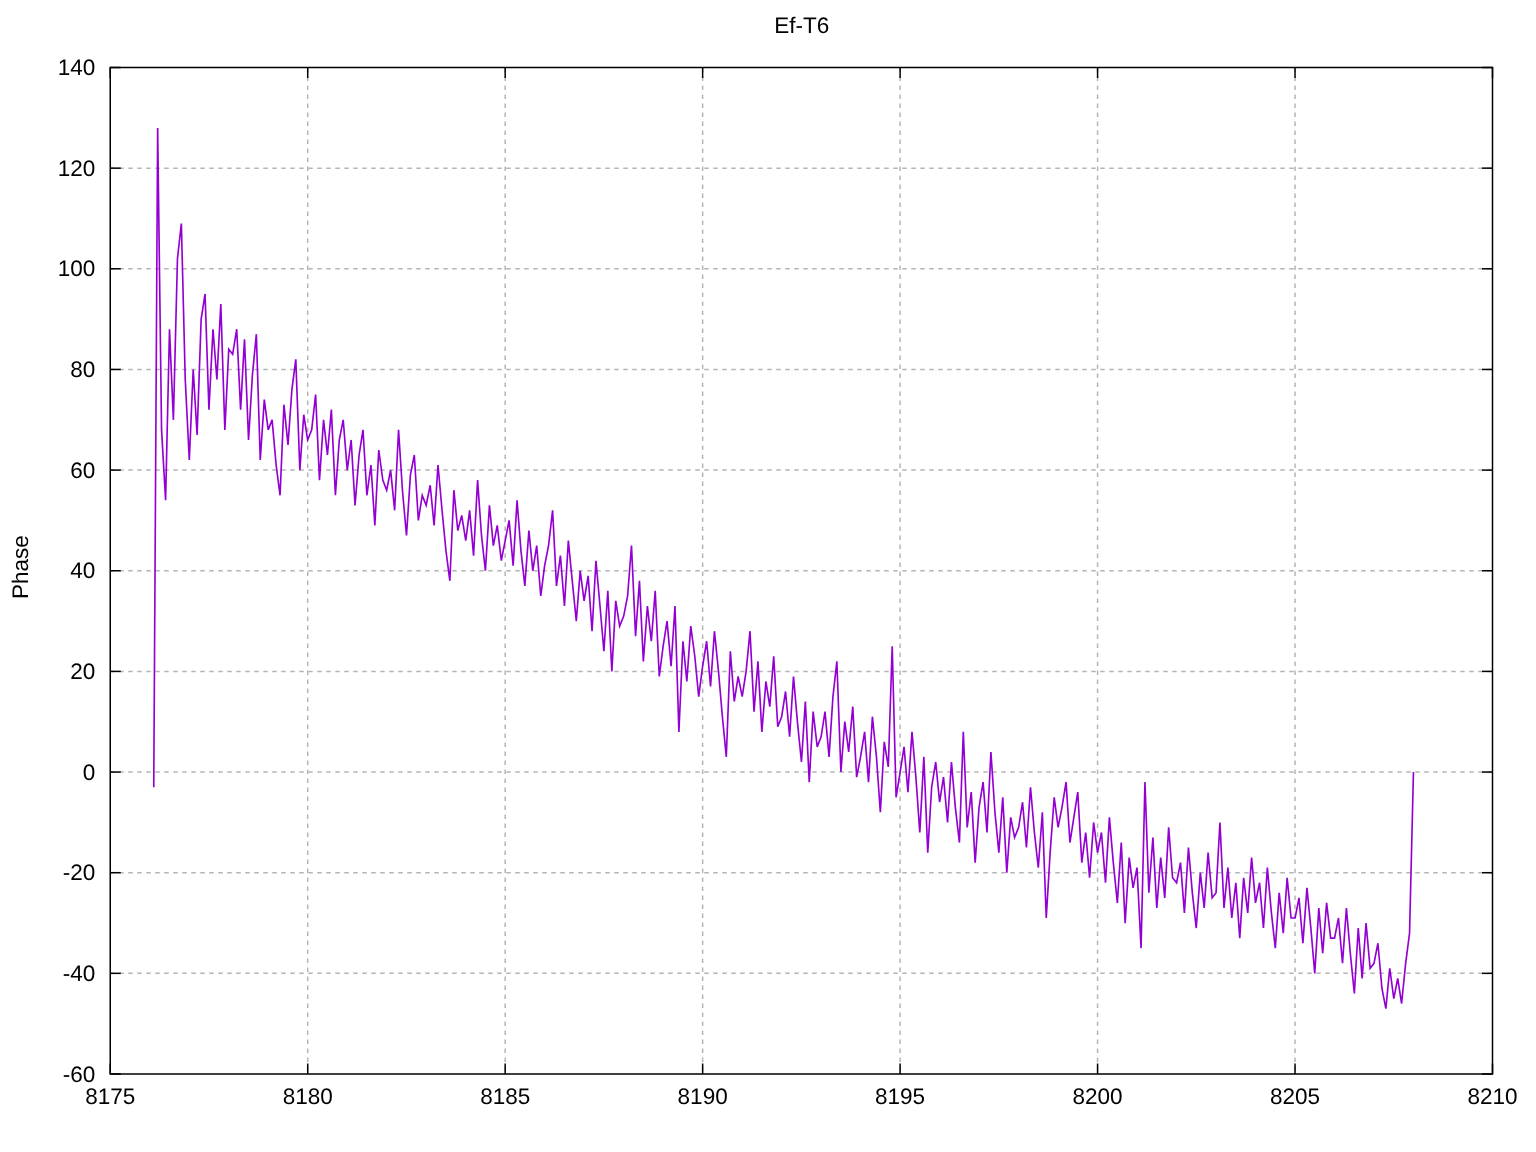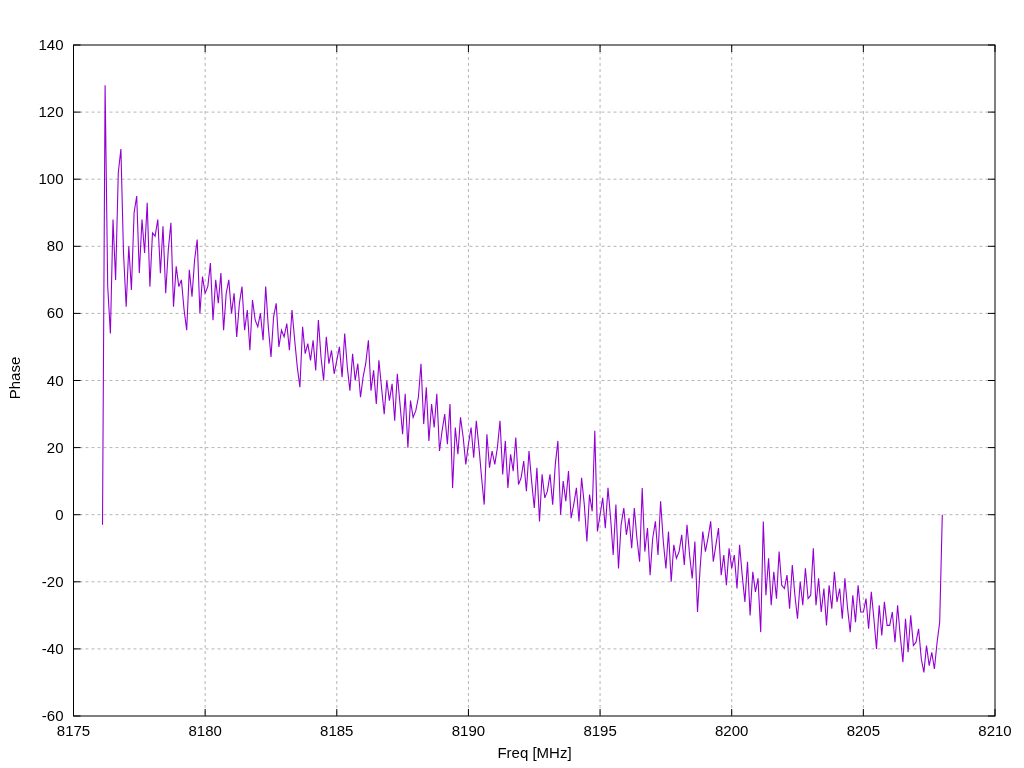--- a/index.html
+++ b/index.html
@@ -14,20 +14,21 @@
   .y-axis-title span{display:inline-block;white-space:nowrap;
                 transform:translate(-50%,-50%) rotate(-90deg);}
   svg{position:absolute;left:0;top:0;}
   text{font-family:"Liberation Sans",sans-serif;font-size:15px;fill:#000;}
 </style>
 </head>
 <body>
 
 <div class="screen">
 
+  <div class="chart-title">Ef-T6</div>
 
   <svg id="plot" width="1024" height="768">
       <line x1="205.14285714285714" y1="45" x2="205.14285714285714" y2="716" stroke="#b5b5b5" stroke-width="1" stroke-dasharray="3,3"></line>
       <line x1="336.7857142857143" y1="45" x2="336.7857142857143" y2="716" stroke="#b5b5b5" stroke-width="1" stroke-dasharray="3,3"></line>
       <line x1="468.42857142857144" y1="45" x2="468.42857142857144" y2="716" stroke="#b5b5b5" stroke-width="1" stroke-dasharray="3,3"></line>
       <line x1="600.0714285714286" y1="45" x2="600.0714285714286" y2="716" stroke="#b5b5b5" stroke-width="1" stroke-dasharray="3,3"></line>
       <line x1="731.7142857142857" y1="45" x2="731.7142857142857" y2="716" stroke="#b5b5b5" stroke-width="1" stroke-dasharray="3,3"></line>
       <line x1="863.3571428571429" y1="45" x2="863.3571428571429" y2="716" stroke="#b5b5b5" stroke-width="1" stroke-dasharray="3,3"></line>
       <line x1="73.5" y1="648.9" x2="995" y2="648.9" stroke="#b5b5b5" stroke-width="1" stroke-dasharray="3,3"></line>
       <line x1="73.5" y1="581.8" x2="995" y2="581.8" stroke="#b5b5b5" stroke-width="1" stroke-dasharray="3,3"></line>
@@ -94,15 +95,14 @@
       <line x1="995" y1="112.10000000000002" x2="988" y2="112.10000000000002" stroke="#000000" stroke-width="1"></line>
       <text x="63.5" y="117.10000000000002" text-anchor="end">120</text>
       <line x1="73.5" y1="45" x2="80.5" y2="45" stroke="#000000" stroke-width="1"></line>
       <line x1="995" y1="45" x2="988" y2="45" stroke="#000000" stroke-width="1"></line>
       <text x="63.5" y="50" text-anchor="end">140</text>
       <polyline points="102.5,524.8 105.1,85.3 107.7,286.6 110.4,333.5 113.0,219.5 115.6,279.9 118.3,172.5 120.9,149.0 123.5,253.0 126.2,306.7 128.8,246.3 131.4,289.9 134.1,212.8 136.7,196.0 139.3,273.1 142.0,219.5 144.6,253.0 147.2,202.7 149.9,286.6 152.5,232.9 155.1,236.2 157.8,219.5 160.4,273.1 163.0,226.2 165.7,293.3 168.3,249.7 170.9,222.8 173.5,306.7 176.2,266.4 178.8,286.6 181.4,279.9 184.1,310.0 186.7,330.2 189.3,269.8 192.0,296.6 194.6,259.7 197.2,239.6 199.9,313.4 202.5,276.5 205.1,293.3 207.8,286.6 210.4,263.1 213.0,320.1 215.7,279.9 218.3,303.3 220.9,273.1 223.6,330.2 226.2,293.3 228.8,279.9 231.5,313.4 234.1,293.3 236.7,336.9 239.4,303.3 242.0,286.6 244.6,330.2 247.3,310.0 249.9,350.3 252.5,300.0 255.2,320.1 257.8,326.8 260.4,313.4 263.1,340.2 265.7,286.6 268.3,326.8 271.0,357.0 273.6,316.8 276.2,303.3 278.9,346.9 281.5,330.2 284.1,336.9 286.8,323.5 289.4,350.3 292.0,310.0 294.7,340.2 297.3,367.1 299.9,387.2 302.6,326.8 305.2,353.7 307.8,343.6 310.5,360.4 313.1,340.2 315.7,370.4 318.4,320.1 321.0,357.0 323.6,380.5 326.3,336.9 328.9,363.7 331.5,350.3 334.2,373.8 336.8,360.4 339.4,346.9 342.1,377.1 344.7,333.5 347.3,367.1 349.9,390.6 352.6,353.7 355.2,380.5 357.8,363.7 360.5,397.3 363.1,377.1 365.7,363.7 368.4,340.2 371.0,390.6 373.6,370.4 376.3,404.0 378.9,360.4 381.5,387.2 384.2,414.1 386.8,380.5 389.4,400.6 392.1,383.9 394.7,420.8 397.3,373.8 400.0,404.0 402.6,434.2 405.2,393.9 407.9,447.6 410.5,400.6 413.1,417.4 415.8,410.7 418.4,397.3 421.0,363.7 423.7,424.1 426.3,387.2 428.9,440.9 431.6,404.0 434.2,427.5 436.8,393.9 439.5,451.0 442.1,430.8 444.7,414.1 447.4,444.2 450.0,404.0 452.6,487.9 455.3,427.5 457.9,454.3 460.5,417.4 463.2,437.5 465.8,464.4 468.4,444.2 471.1,427.5 473.7,457.7 476.3,420.8 479.0,447.6 481.6,477.8 484.2,504.6 486.9,434.2 489.5,467.7 492.1,451.0 494.8,464.4 497.4,447.6 500.0,420.8 502.7,474.4 505.3,440.9 507.9,487.9 510.6,454.3 513.2,471.1 515.8,437.5 518.5,484.5 521.1,477.8 523.7,461.0 526.4,491.2 529.0,451.0 531.6,481.1 534.3,508.0 536.9,467.7 539.5,521.4 542.1,474.4 544.8,497.9 547.4,491.2 550.0,474.4 552.7,504.6 555.3,464.4 557.9,440.9 560.6,514.7 563.2,481.1 565.8,501.3 568.5,471.1 571.1,518.1 573.7,504.6 576.4,487.9 579.0,521.4 581.6,477.8 584.3,504.6 586.9,541.5 589.5,494.6 592.2,511.3 594.8,430.8 597.4,531.5 600.1,514.7 602.7,497.9 605.3,528.1 608.0,487.9 610.6,518.1 613.2,555.0 615.9,504.6 618.5,568.4 621.1,524.8 623.8,508.0 626.4,534.8 629.0,518.1 631.7,548.3 634.3,508.0 636.9,538.2 639.6,561.7 642.2,487.9 644.8,551.6 647.5,528.1 650.1,575.1 652.7,538.2 655.4,521.4 658.0,555.0 660.6,501.3 663.3,541.5 665.9,568.4 668.5,531.5 671.2,581.8 673.8,544.9 676.4,558.3 679.1,551.6 681.7,534.8 684.3,565.0 687.0,524.8 689.6,555.0 692.2,578.4 694.9,541.5 697.5,612.0 700.1,568.4 702.8,531.5 705.4,551.6 708.0,538.2 710.7,521.4 713.3,561.7 715.9,544.9 718.5,528.1 721.2,575.1 723.8,555.0 726.4,585.2 729.1,548.3 731.7,568.4 734.3,555.0 737.0,588.5 739.6,544.9 742.2,575.1 744.9,601.9 747.5,561.7 750.1,615.4 752.8,571.7 755.4,591.9 758.0,578.4 760.7,632.1 763.3,521.4 765.9,595.2 768.6,558.3 771.2,605.3 773.8,571.7 776.5,598.6 779.1,551.6 781.7,585.2 784.4,588.5 787.0,575.1 789.6,608.6 792.3,565.0 794.9,595.2 797.5,618.7 800.2,581.8 802.8,605.3 805.4,568.4 808.1,598.6 810.7,595.2 813.3,548.3 816.0,605.3 818.6,578.4 821.2,612.0 823.9,588.5 826.5,625.4 829.1,585.2 831.8,608.6 834.4,571.7 837.0,601.9 839.7,588.5 842.3,618.7 844.9,578.4 847.6,608.6 850.2,632.1 852.8,595.2 855.5,622.1 858.1,585.2 860.7,612.0 863.4,612.0 866.0,598.6 868.6,628.8 871.3,591.9 873.9,618.7 876.5,648.9 879.2,605.3 881.8,635.5 884.4,601.9 887.1,625.4 889.7,625.4 892.3,612.0 895.0,642.2 897.6,605.3 900.2,635.5 902.9,662.3 905.5,618.7 908.1,652.3 910.7,615.4 913.4,645.5 916.0,642.2 918.6,628.8 921.3,659.0 923.9,672.4 926.5,645.5 929.2,665.7 931.8,652.3 934.4,669.0 937.1,642.2 939.7,622.1 942.3,514.7" fill="none" stroke="#9400d3" stroke-width="1.1" stroke-linejoin="miter"></polyline>
     </svg>
 
   <div class="y-axis-title"><span>Phase</span></div>
 
-  <div class="x-axis-title">Freq [MHz]</div>
 
 </div>
 
 </body></html>

